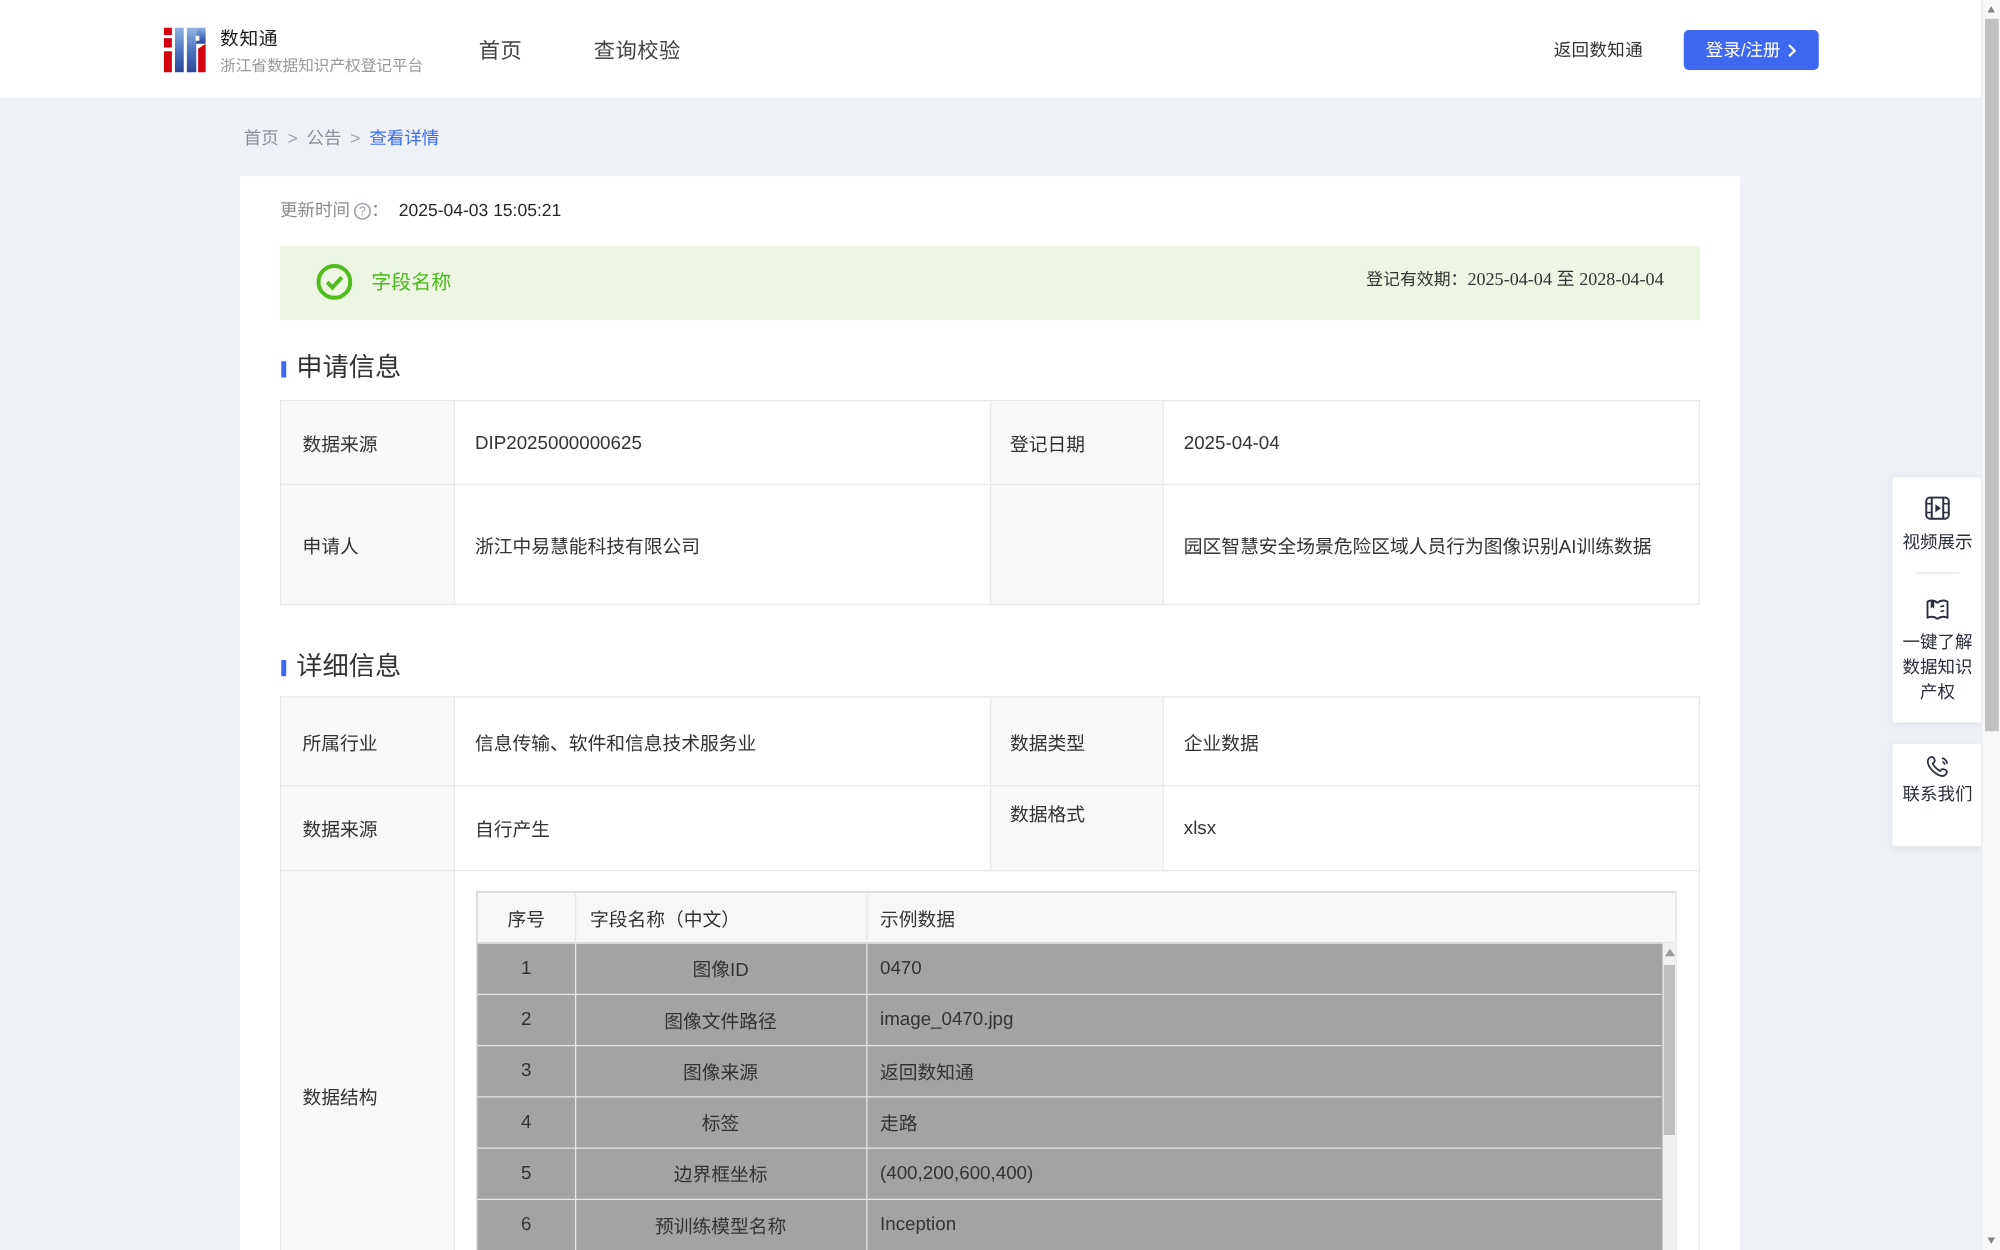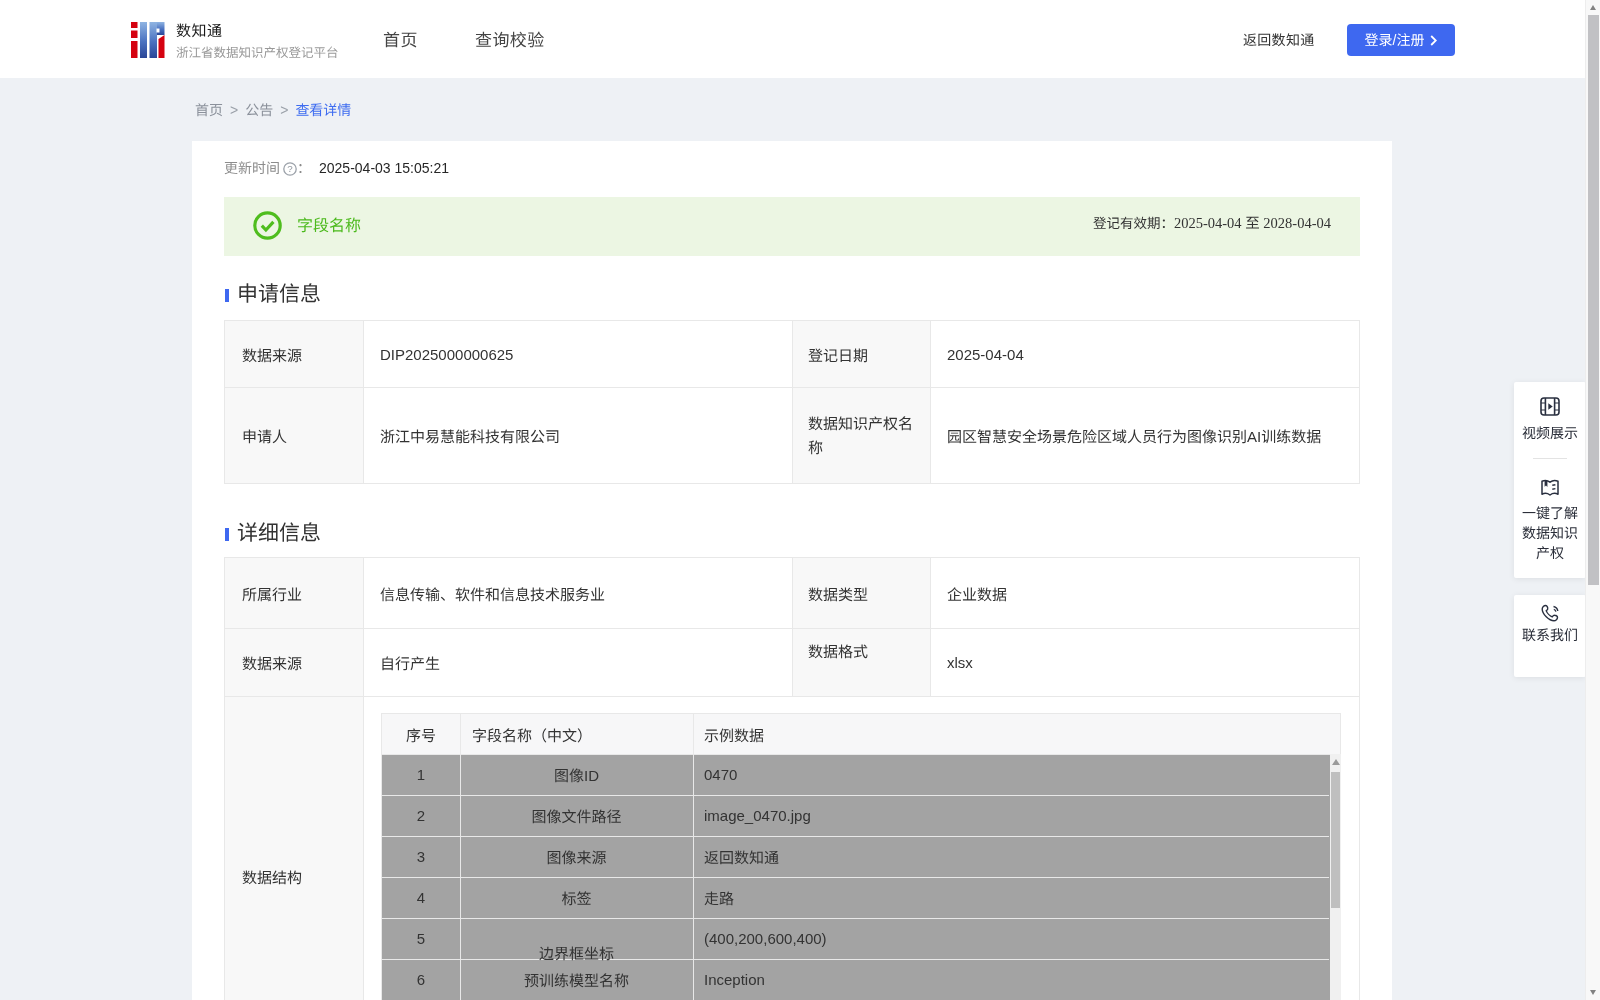--- a/index.html
+++ b/index.html
@@ -107,21 +107,20 @@
     <div class="vline" style="left:138px; top:0; height:162px;"></div>
     <div class="vline" style="left:567px; top:0; height:162px;"></div>
     <div class="vline" style="left:705px; top:0; height:162px;"></div>
     <div class="hline" style="left:0; top:66px; width:1134px;"></div>
     <div class="ctext" style="left:17px; top:0; height:66px;">数据来源</div>
     <div class="ctext" style="left:155px; top:0; height:66px;">DIP2025000000625</div>
     <div class="ctext" style="left:583px; top:0; height:66px;">登记日期</div>
     <div class="ctext" style="left:722px; top:0; height:66px;">2025-04-04</div>
     <div class="ctext" style="left:17px; top:67px; height:95px;">申请人</div>
     <div class="ctext" style="left:155px; top:67px; height:95px;">浙江中易慧能科技有限公司</div>
-    <div class="ctext" style="left:583px; top:67px; height:95px; width:112px; line-height:24px;">数据知识产权名称</div>
     <div class="ctext" style="left:722px; top:67px; height:95px;">园区智慧安全场景危险区域人员行为图像识别AI训练数据</div>
   </div>
 
   <div class="sect" style="left:225px; top:516px;">详细信息</div>
 
   <div class="tbl" style="left:224px; top:557px; width:1136px; height:443px; border-bottom:none;">
     <div class="lab" style="left:0; top:0; width:138px; height:70px;"></div>
     <div class="lab" style="left:0; top:71px; width:138px; height:67px;"></div>
     <div class="lab" style="left:0; top:139px; width:138px; height:303px;"></div>
     <div class="lab" style="left:568px; top:0; width:137px; height:70px;"></div>
@@ -161,21 +160,21 @@
     <div class="ctext" style="left:0px; top:81px; width:78px; height:41px; justify-content:center;">2</div>
     <div class="ctext" style="left:78px; top:81px; width:233px; height:41px; justify-content:center;">图像文件路径</div>
     <div class="ctext" style="left:322px; top:81px; height:41px;">image_0470.jpg</div>
     <div class="ctext" style="left:0px; top:122px; width:78px; height:41px; justify-content:center;">3</div>
     <div class="ctext" style="left:78px; top:122px; width:233px; height:41px; justify-content:center;">图像来源</div>
     <div class="ctext" style="left:322px; top:122px; height:41px;">返回数知通</div>
     <div class="ctext" style="left:0px; top:163px; width:78px; height:41px; justify-content:center;">4</div>
     <div class="ctext" style="left:78px; top:163px; width:233px; height:41px; justify-content:center;">标签</div>
     <div class="ctext" style="left:322px; top:163px; height:41px;">走路</div>
     <div class="ctext" style="left:0px; top:204px; width:78px; height:41px; justify-content:center;">5</div>
-    <div class="ctext" style="left:78px; top:218px; width:233px; height:41px; justify-content:center;">边界框坐标</div>
+    <div class="ctext" style="left:78px; top:204px; width:233px; height:41px; justify-content:center;">边界框坐标</div>
     <div class="ctext" style="left:322px; top:204px; height:41px;">(400,200,600,400)</div>
     <div class="ctext" style="left:0px; top:245px; width:78px; height:41px; justify-content:center;">6</div>
     <div class="ctext" style="left:78px; top:245px; width:233px; height:41px; justify-content:center;">预训练模型名称</div>
     <div class="ctext" style="left:322px; top:245px; height:41px;">Inception</div>
 
     <div class="inner-sb" style="left:948px; top:40px; width:11px; height:247px;">
       <div style="position:absolute; left:1.5px; top:5px; width:0; height:0; border-left:4px solid transparent; border-right:4px solid transparent; border-bottom:6px solid #9a9a9a;"></div>
       <div class="thumb" style="top:18px; height:136px;"></div>
     </div>
   </div>

